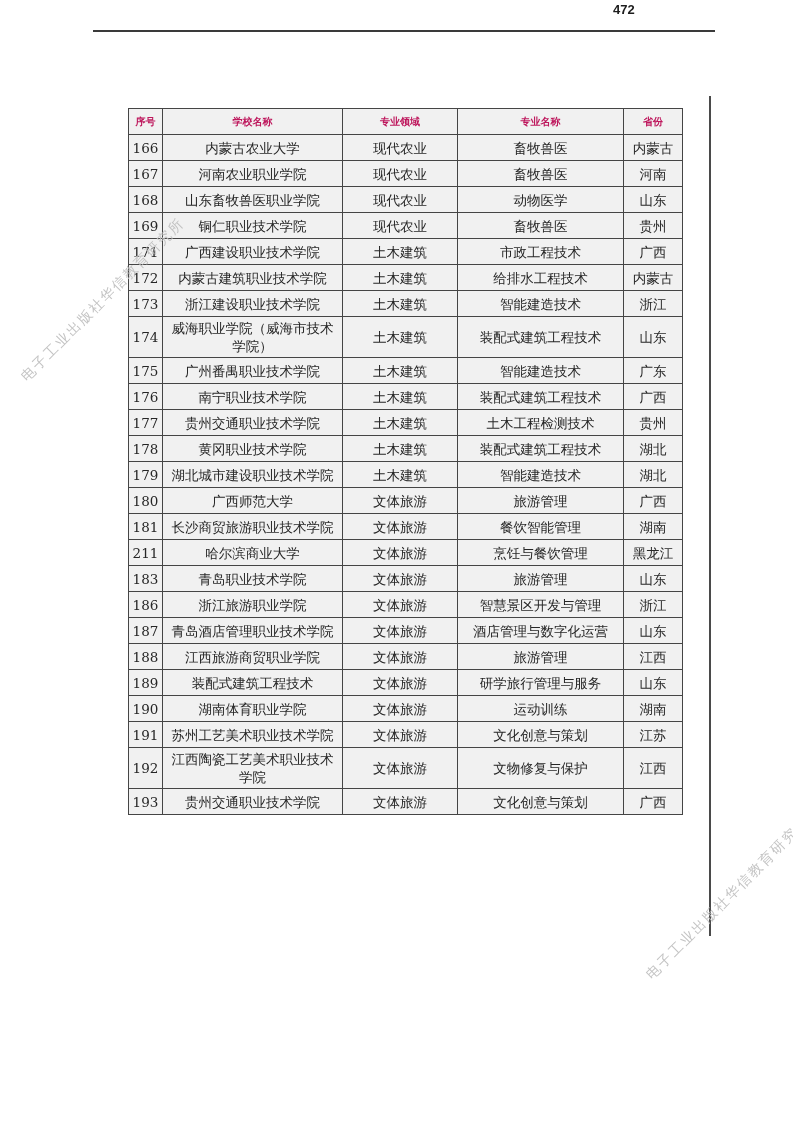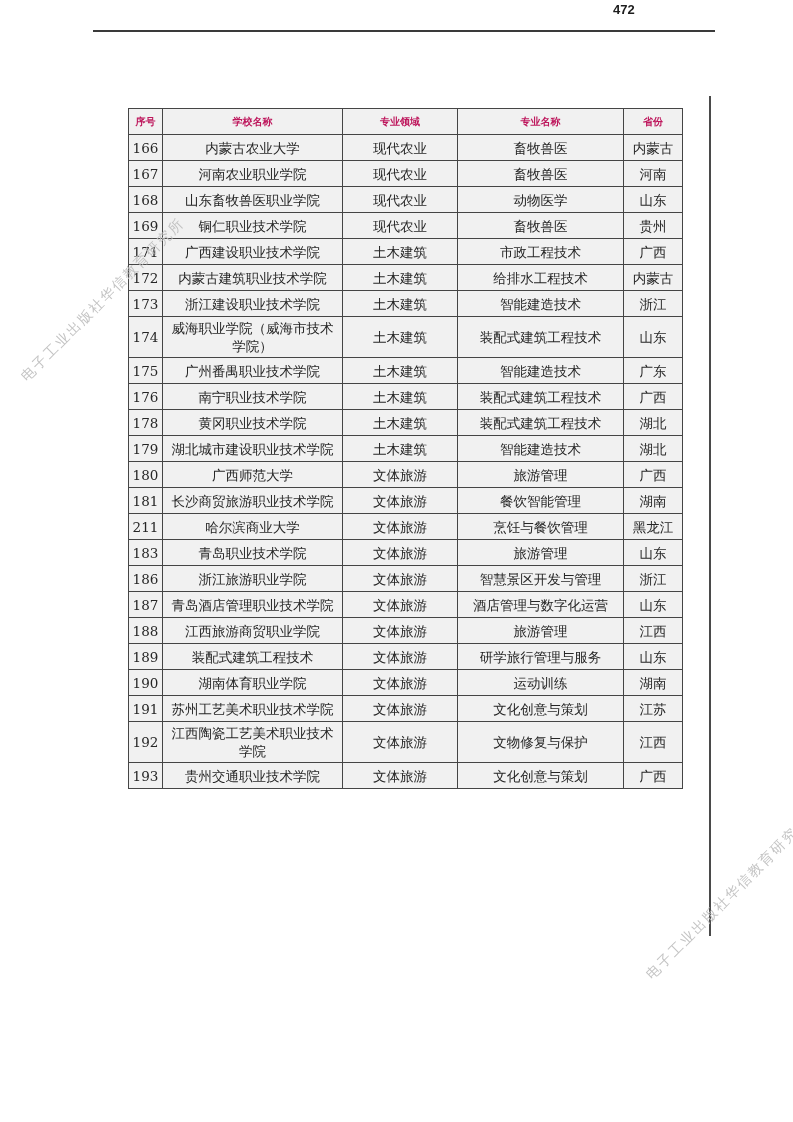--- a/index.html
+++ b/index.html
@@ -171,20 +171,27 @@
           <td>广东</td>
         </tr>
         <tr>
           <td>176</td>
           <td>南宁职业技术学院</td>
           <td>土木建筑</td>
           <td>装配式建筑工程技术</td>
           <td>广西</td>
         </tr>
         <tr>
+          <td>177</td>
+          <td>贵州交通职业技术学院</td>
+          <td>土木建筑</td>
+          <td>土木工程检测技术</td>
+          <td>贵州</td>
+        </tr>
+        <tr>
           <td>178</td>
           <td>黄冈职业技术学院</td>
           <td>土木建筑</td>
           <td>装配式建筑工程技术</td>
           <td>湖北</td>
         </tr>
         <tr>
           <td>179</td>
           <td>湖北城市建设职业技术学院</td>
           <td>土木建筑</td>

